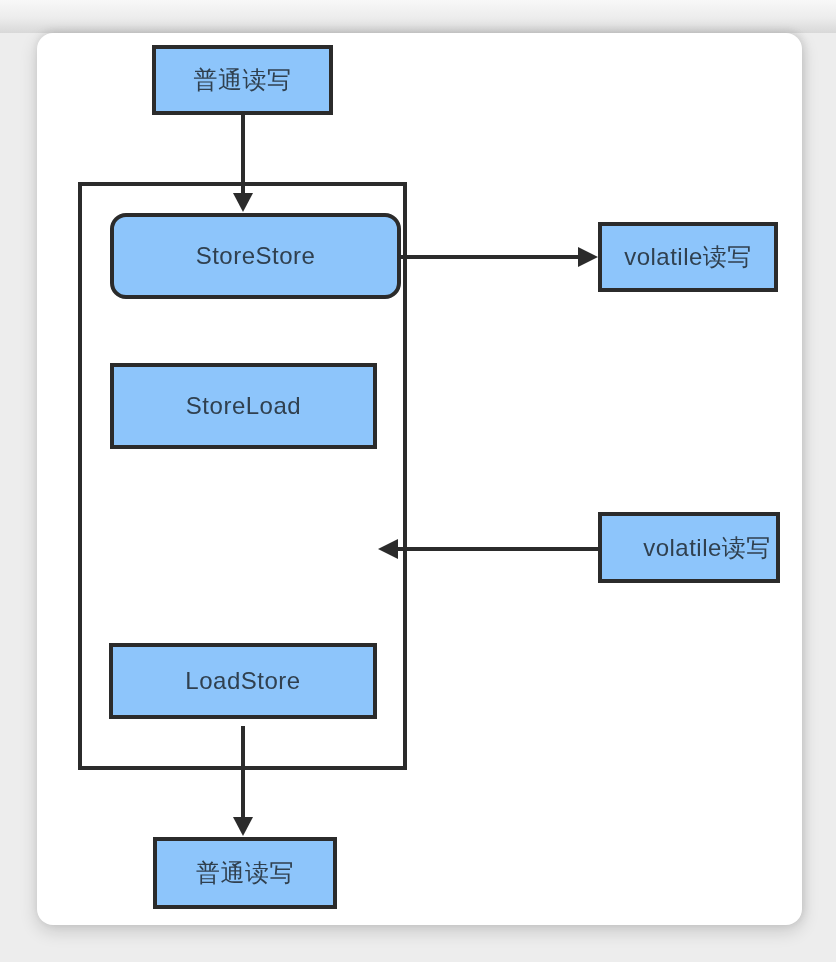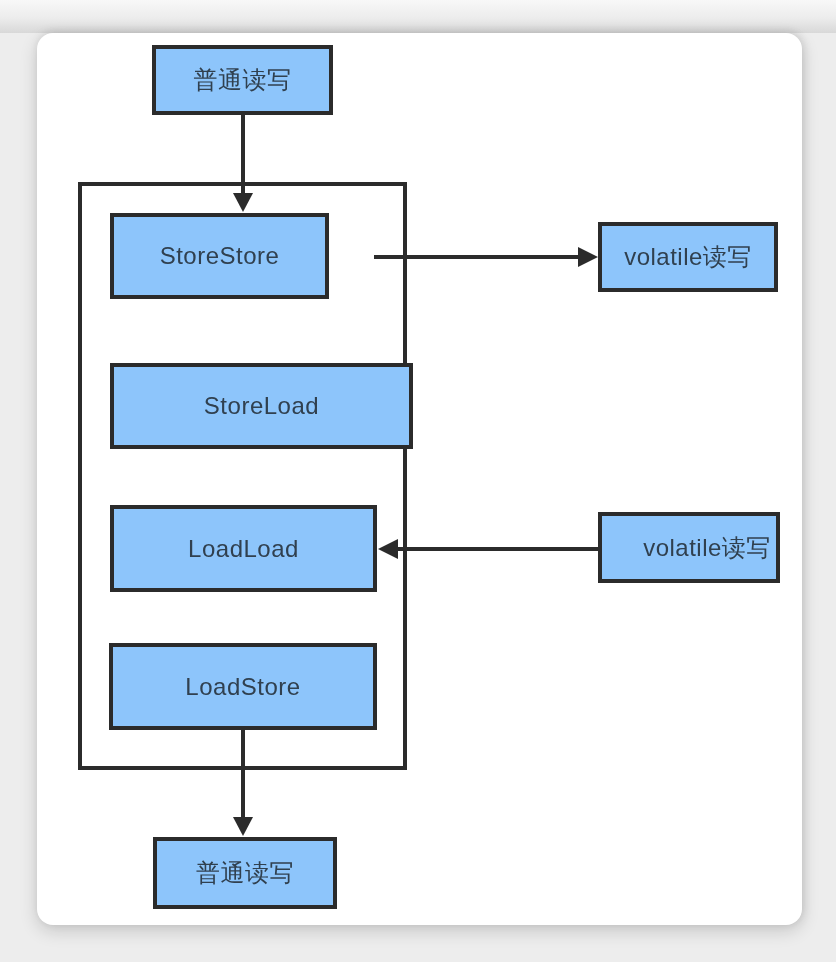--- a/index.html
+++ b/index.html
@@ -46,24 +46,24 @@
   }
   .node-label{
     font-size:24px;
     color:var(--node-text);
     letter-spacing:0.5px;
     white-space:nowrap;
     user-select:none;
   }
   
   .n-top        {left:152px;top:45px; width:181px;height:70px;}
-  .n-storestore {left:110px;top:213px;width:219px;height:86px;}
-  .n-storeload  {left:110px;top:363px;width:303px;height:86px;}
+  .n-storestore {left:110px;top:213px;width:291px;height:86px;border-radius:16px;}
+  .n-storeload  {left:110px;top:363px;width:267px;height:86px;}
   .n-loadload   {left:110px;top:505px;width:267px;height:87px;}
-  .n-loadstore  {left:109px;top:643px;width:268px;height:87px;}
+  .n-loadstore  {left:109px;top:643px;width:268px;height:76px;}
   .n-vwrite     {left:598px;top:222px;width:180px;height:70px;}
   .n-vrw        {left:598px;top:512px;width:182px;height:71px;padding-left:36px;}
   .n-bottom     {left:153px;top:837px;width:184px;height:72px;}
 </style>
 </head>
 <body>
 
 <div class="page">
   <div class="top-shade"></div>
 
@@ -91,23 +91,20 @@
   </div>
 
   <div class="node n-storestore">
     <span class="node-label">StoreStore</span>
   </div>
 
   <div class="node n-storeload">
     <span class="node-label">StoreLoad</span>
   </div>
 
-  <div class="node n-loadload">
-    <span class="node-label">LoadLoad</span>
-  </div>
 
   <div class="node n-loadstore">
     <span class="node-label">LoadStore</span>
   </div>
 
   <div class="node n-vwrite">
     <span class="node-label">volatile读写</span>
   </div>
 
   <div class="node n-vrw">

